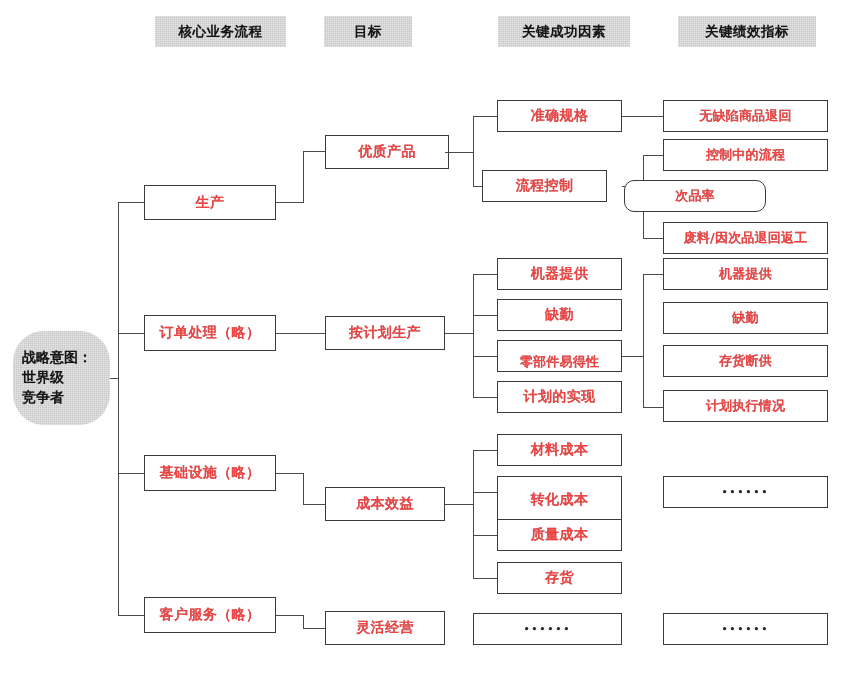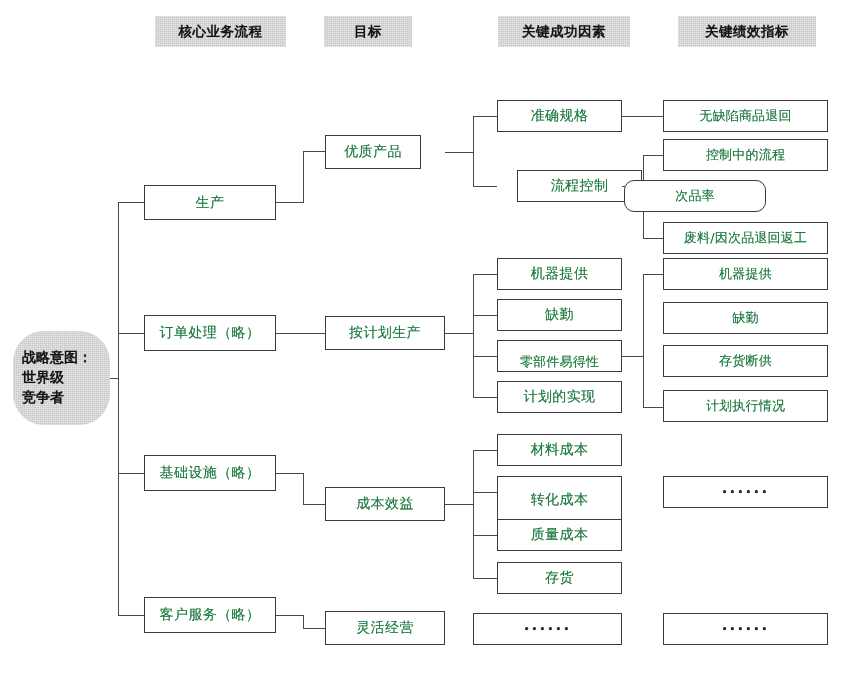--- a/index.html
+++ b/index.html
@@ -55,22 +55,22 @@
   .intent span { display: block; white-space: nowrap; }
   
   .node {
     position: absolute;
     background: #ffffff;
     border: 1px solid #3b3b3b;
     box-sizing: border-box;
     display: flex;
     align-items: center;
     justify-content: center;
-    color: #15803d;
-    font-weight: normal;
+    color: #ef4444;
+    font-weight: bold;
     font-size: 14px;
     letter-spacing: .4px;
     white-space: nowrap;
     text-shadow: 0 0 .6px rgba(0,0,0,.35);
   }
   .node.small { font-size: 13px; letter-spacing: .2px; }
   .node.dots {
     font-size: 9px;
     font-weight: bold;
     letter-spacing: 2.2px;
@@ -140,21 +140,21 @@
   <div class="ln h" style="left:276px; top:333px; width:49px;"></div>
 
   <div class="ln h" style="left:276px; top:473px; width:27px;"></div>
   <div class="ln v" style="left:303px; top:473px; height:31px;"></div>
   <div class="ln h" style="left:303px; top:504px; width:22px;"></div>
 
   <div class="ln h" style="left:276px; top:615px; width:27px;"></div>
   <div class="ln v" style="left:303px; top:615px; height:13px;"></div>
   <div class="ln h" style="left:303px; top:628px; width:22px;"></div>
 
-  <div class="node" style="left:325px; top:135px; width:96px; height:34px;">
+  <div class="node" style="left:325px; top:135px; width:124px; height:34px;">
     <span>优质产品</span>
   </div>
   <div class="node" style="left:325px; top:316px; width:120px; height:34px;align-items:center;">
     <span>按计划生产</span>
   </div>
   <div class="node" style="left:325px; top:487px; width:120px; height:34px;">
     <span>成本效益</span>
   </div>
   <div class="node" style="left:325px; top:611px; width:120px; height:34px;">
     <span>灵活经营</span>
@@ -175,21 +175,21 @@
   <div class="ln h" style="left:445px; top:504px; width:28px;"></div>
   <div class="ln v" style="left:473px; top:450px; height:128px;"></div>
   <div class="ln h" style="left:473px; top:450px; width:24px;"></div>
   <div class="ln h" style="left:473px; top:492px; width:24px;"></div>
   <div class="ln h" style="left:473px; top:535px; width:24px;"></div>
   <div class="ln h" style="left:473px; top:578px; width:24px;"></div>
 
   <div class="node" style="left:497px; top:100px; width:125px; height:32px;">
     <span>准确规格</span>
   </div>
-  <div class="node" style="left:517px; top:170px; width:125px; height:32px;">
+  <div class="node" style="left:482px; top:170px; width:125px; height:32px;">
     <span>流程控制</span>
   </div>
 
   <div class="node" style="left:497px; top:258px; width:125px; height:32px;">
     <span>机器提供</span>
   </div>
   <div class="node" style="left:497px; top:299px; width:125px; height:32px;">
     <span>缺勤</span>
   </div>
   <div class="node small" style="left:497px; top:340px; width:125px; height:32px;align-items:flex-end;">

